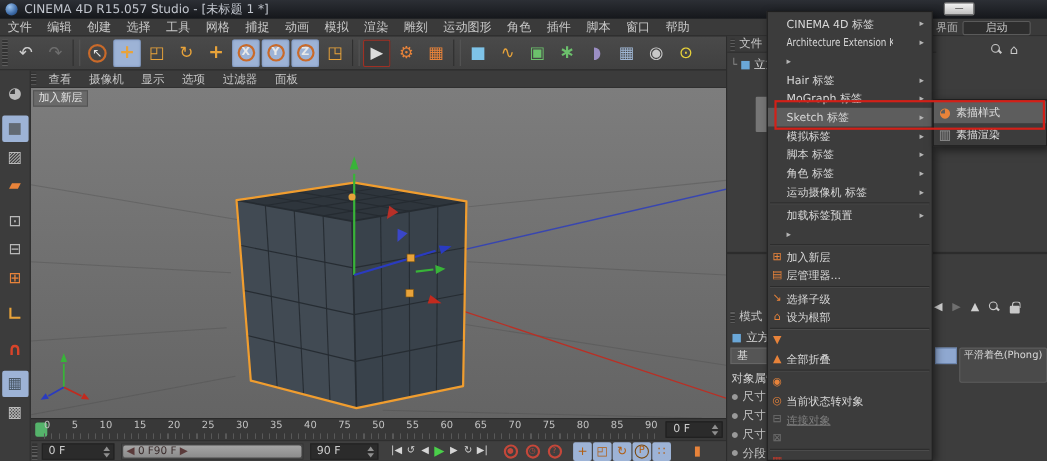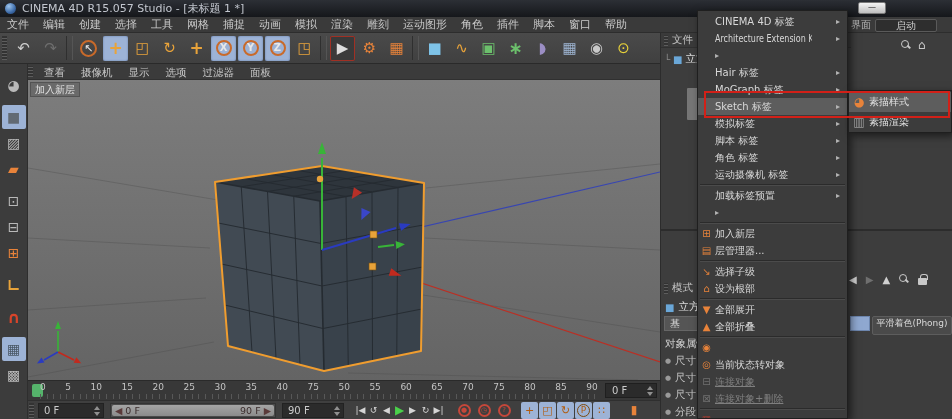--- a/index.html
+++ b/index.html
@@ -63,21 +63,21 @@
   .stepper { position:absolute; right:2px; top:2px; width:8px; height:10px; }
   .stepper::before, .stepper::after { content:""; position:absolute; left:1px; border-left:3px solid transparent; border-right:3px solid transparent; }
   .stepper::before { top:0; border-bottom:4px solid #909090; }
   .stepper::after { bottom:0; border-top:4px solid #909090; }
 
   
   .transport { position:absolute; left:28px; top:400px; width:924px; height:19px; background:#3f3f3f; border-top:1px solid #2f2f2f; display:flex; align-items:center; z-index:5; }
   .t-grip { width:5px; height:15px; margin:0 4px 0 1px; background:repeating-linear-gradient(0deg,#5d5d5d 0 1px,#333 1px 3px); }
   .t-field { position:relative; width:66px; height:15px; background:#2b2b2b; border:1px solid #222; color:#cccccc; font-size:10px; line-height:13px; padding-left:5px; margin-right:6px; }
   .t-range { position:relative; width:166px; height:15px; background:#4a4a4a; border:1px solid #333; margin-right:6px; }
-  .t-range-pill { position:absolute; inset:1px; background:linear-gradient(#a5a5a5,#8b8b8b); border-radius:2px; display:flex; justify-content:space-between; align-items:center; padding:0 3px; font-size:9.5px; color:#3b2d2d; }
+  .t-range-pill { position:absolute; inset:1px; background:linear-gradient(#a5a5a5,#8b8b8b); border-radius:2px; display:flex; justify-content:flex-start; align-items:center; padding:0 3px; font-size:9.5px; color:#3b2d2d; }
   .t-btns { display:flex; align-items:center; margin-left:4px; }
   .t-btn { width:13px; height:17px; display:flex; align-items:center; justify-content:center; font-size:9px; color:#d5d5d5; }
   .t-btn.play { color:#4ad04a; font-size:12px; }
   .rec-btns { display:flex; align-items:center; margin-left:10px; gap:2px; }
   .rec-btn { width:18px; height:17px; display:flex; align-items:center; justify-content:center; }
   .rec-btn .glyph { width:13px; height:13px; border:2px solid #c5473a; border-radius:50%; color:#c5473a; font-size:7px; line-height:9px; text-align:center; }
   .tgl-btns { display:flex; align-items:center; margin-left:8px; gap:1px; }
   .tgl-btn { width:17px; height:17px; background:#9db3d6; border-radius:2px; display:flex; align-items:center; justify-content:center; font-size:11px; color:#b05c10; }
   .tgl-btn.circle-letter .glyph { border:1.5px solid #7a4a10; border-radius:50%; width:13px; height:13px; line-height:11px; font-size:9px; text-align:center; }
   .solo-btn { width:16px; height:17px; margin-left:16px; display:flex; align-items:center; justify-content:center; font-size:12px; }
@@ -95,21 +95,21 @@
   .panel-div { position:absolute; left:0; top:196px; width:292px; height:2px; background:#2c2c2c; }
   .am-toolbar { position:absolute; left:188px; top:238px; width:100px; height:16px; display:flex; align-items:center; gap:9px; }
   .am-toolbar .nav { font-size:10px; color:#d0d0d0; }
   .am-toolbar .nav.dim { color:#6f6f6f; }
   .mode-row { position:absolute; left:3px; top:248px; display:flex; align-items:center; gap:4px; white-space:nowrap; }
   .am-obj-row { position:absolute; left:4px; top:267px; display:flex; align-items:center; gap:4px; white-space:nowrap; }
   .am-obj-row .label { font-size:10.5px; color:#dddddd; }
   .tabs-row { position:absolute; left:3px; top:283px; width:286px; height:16px; }
   .tab-partial { position:absolute; left:0; top:0; width:40px; height:15px; background:#555; border:1px solid #666; color:#ddd; font-size:10px; line-height:13px; padding-left:5px; overflow:hidden; white-space:nowrap; }
   .tab-selected { position:absolute; left:186px; top:0; width:20px; height:15px; background:#8fa8d0; border:1px solid #6d86ae; }
-  .tab-phong { position:absolute; left:208px; top:0; width:80px; height:19px; background:#4a4a4a; border:1px solid #5d5d5d; border-radius:2px; color:#d8d8d8; font-size:9px; line-height:13px; text-align:center; white-space:nowrap; overflow:hidden; }
+  .tab-phong { position:absolute; left:208px; top:0; width:80px; height:32px; background:#4a4a4a; border:1px solid #5d5d5d; border-radius:2px; color:#d8d8d8; font-size:9px; line-height:13px; text-align:center; white-space:nowrap; overflow:hidden; }
   .am-section { position:absolute; left:4px; top:304px; font-size:10.5px; color:#d2d2d2; white-space:nowrap; }
   .prop-rows { position:absolute; left:4px; top:319px; width:280px; }
   .prop-row { height:17px; display:flex; align-items:center; gap:4px; white-space:nowrap; }
   .prop-dot { color:#9a9a9a; font-size:7px; }
   .prop-row .label { font-size:10.5px; color:#c6c6c6; }
 
   
   .context-menu { position:absolute; left:697px; top:10px; width:151px; height:409px; background:#3c3c3c; border:1px solid #1f1f1f; box-shadow:3px 3px 8px rgba(0,0,0,.55); padding-top:2px; overflow:hidden; z-index:50; }
   .cm-row { height:17px; display:flex; align-items:center; position:relative; }
   .cm-row.highlighted { background:#5d5d5d; }
@@ -625,21 +625,20 @@
       </div>
 
       <div class="cm-row sep-after">
         <span class="cm-icon" style="color: rgb(232, 131, 58);">⌂</span>
         <span class="cm-label">设为根部</span>
         <span class="cm-arrow"></span>
       </div>
 
       <div class="cm-row">
         <span class="cm-icon" style="color: rgb(232, 131, 58);">▼</span>
-        <span class="cm-label">全部展开</span>
         <span class="cm-arrow"></span>
       </div>
 
       <div class="cm-row sep-after">
         <span class="cm-icon" style="color: rgb(232, 131, 58);">▲</span>
         <span class="cm-label">全部折叠</span>
         <span class="cm-arrow"></span>
       </div>
 
       <div class="cm-row">
@@ -654,21 +653,20 @@
       </div>
 
       <div class="cm-row disabled">
         <span class="cm-icon" style="color: rgb(119, 119, 119);">⊟</span>
         <span class="cm-label">连接对象</span>
         <span class="cm-arrow"></span>
       </div>
 
       <div class="cm-row disabled sep-after">
         <span class="cm-icon" style="color: rgb(119, 119, 119);">⊠</span>
-        <span class="cm-label">连接对象+删除</span>
         <span class="cm-arrow"></span>
       </div>
 
       <div class="cm-row">
         <span class="cm-icon" style="color: rgb(192, 57, 43);">▦</span>
         <span class="cm-label"></span>
         <span class="cm-arrow"></span>
       </div>
     </div>
 

